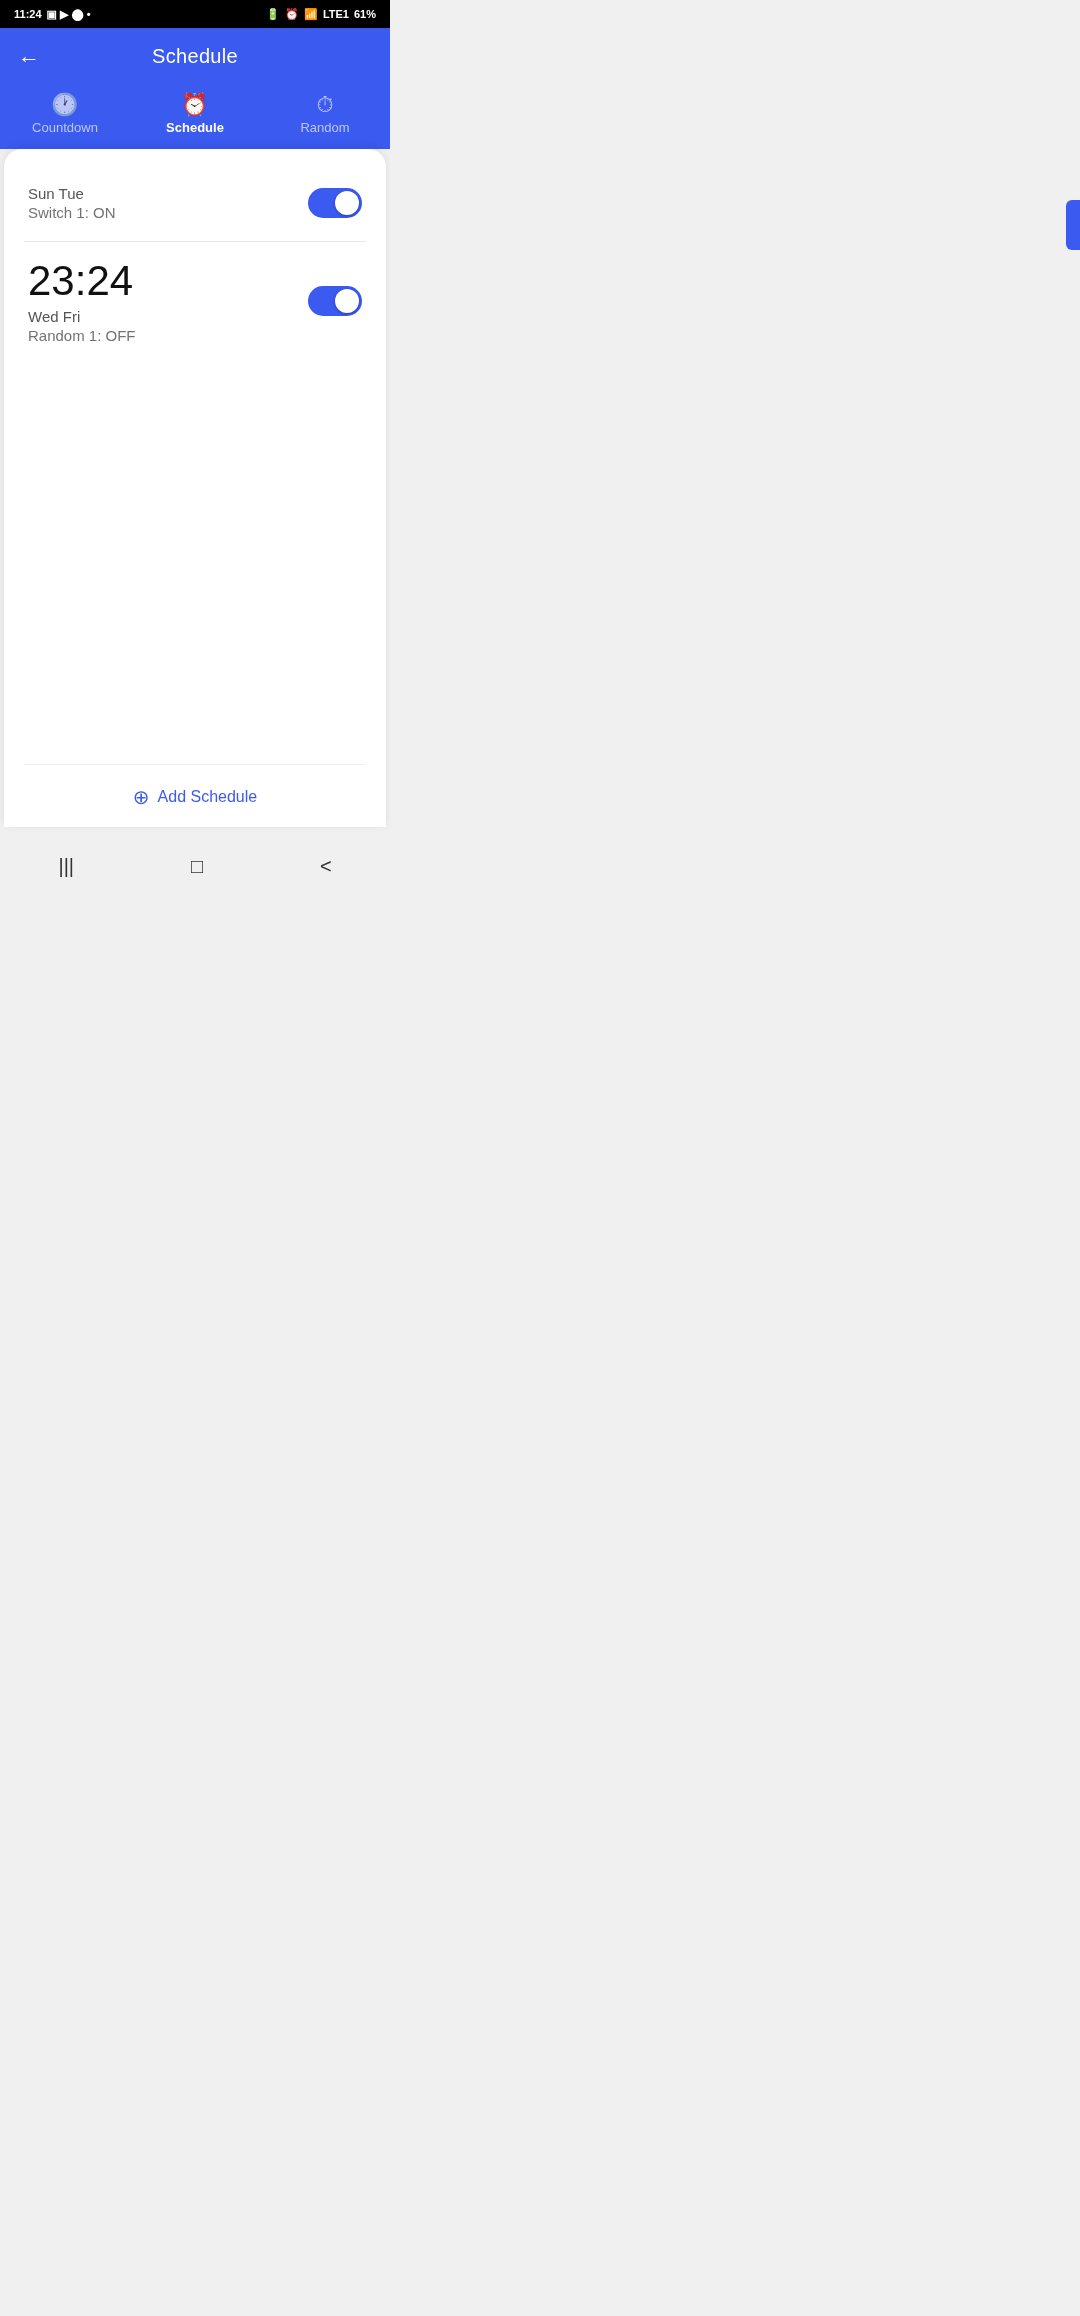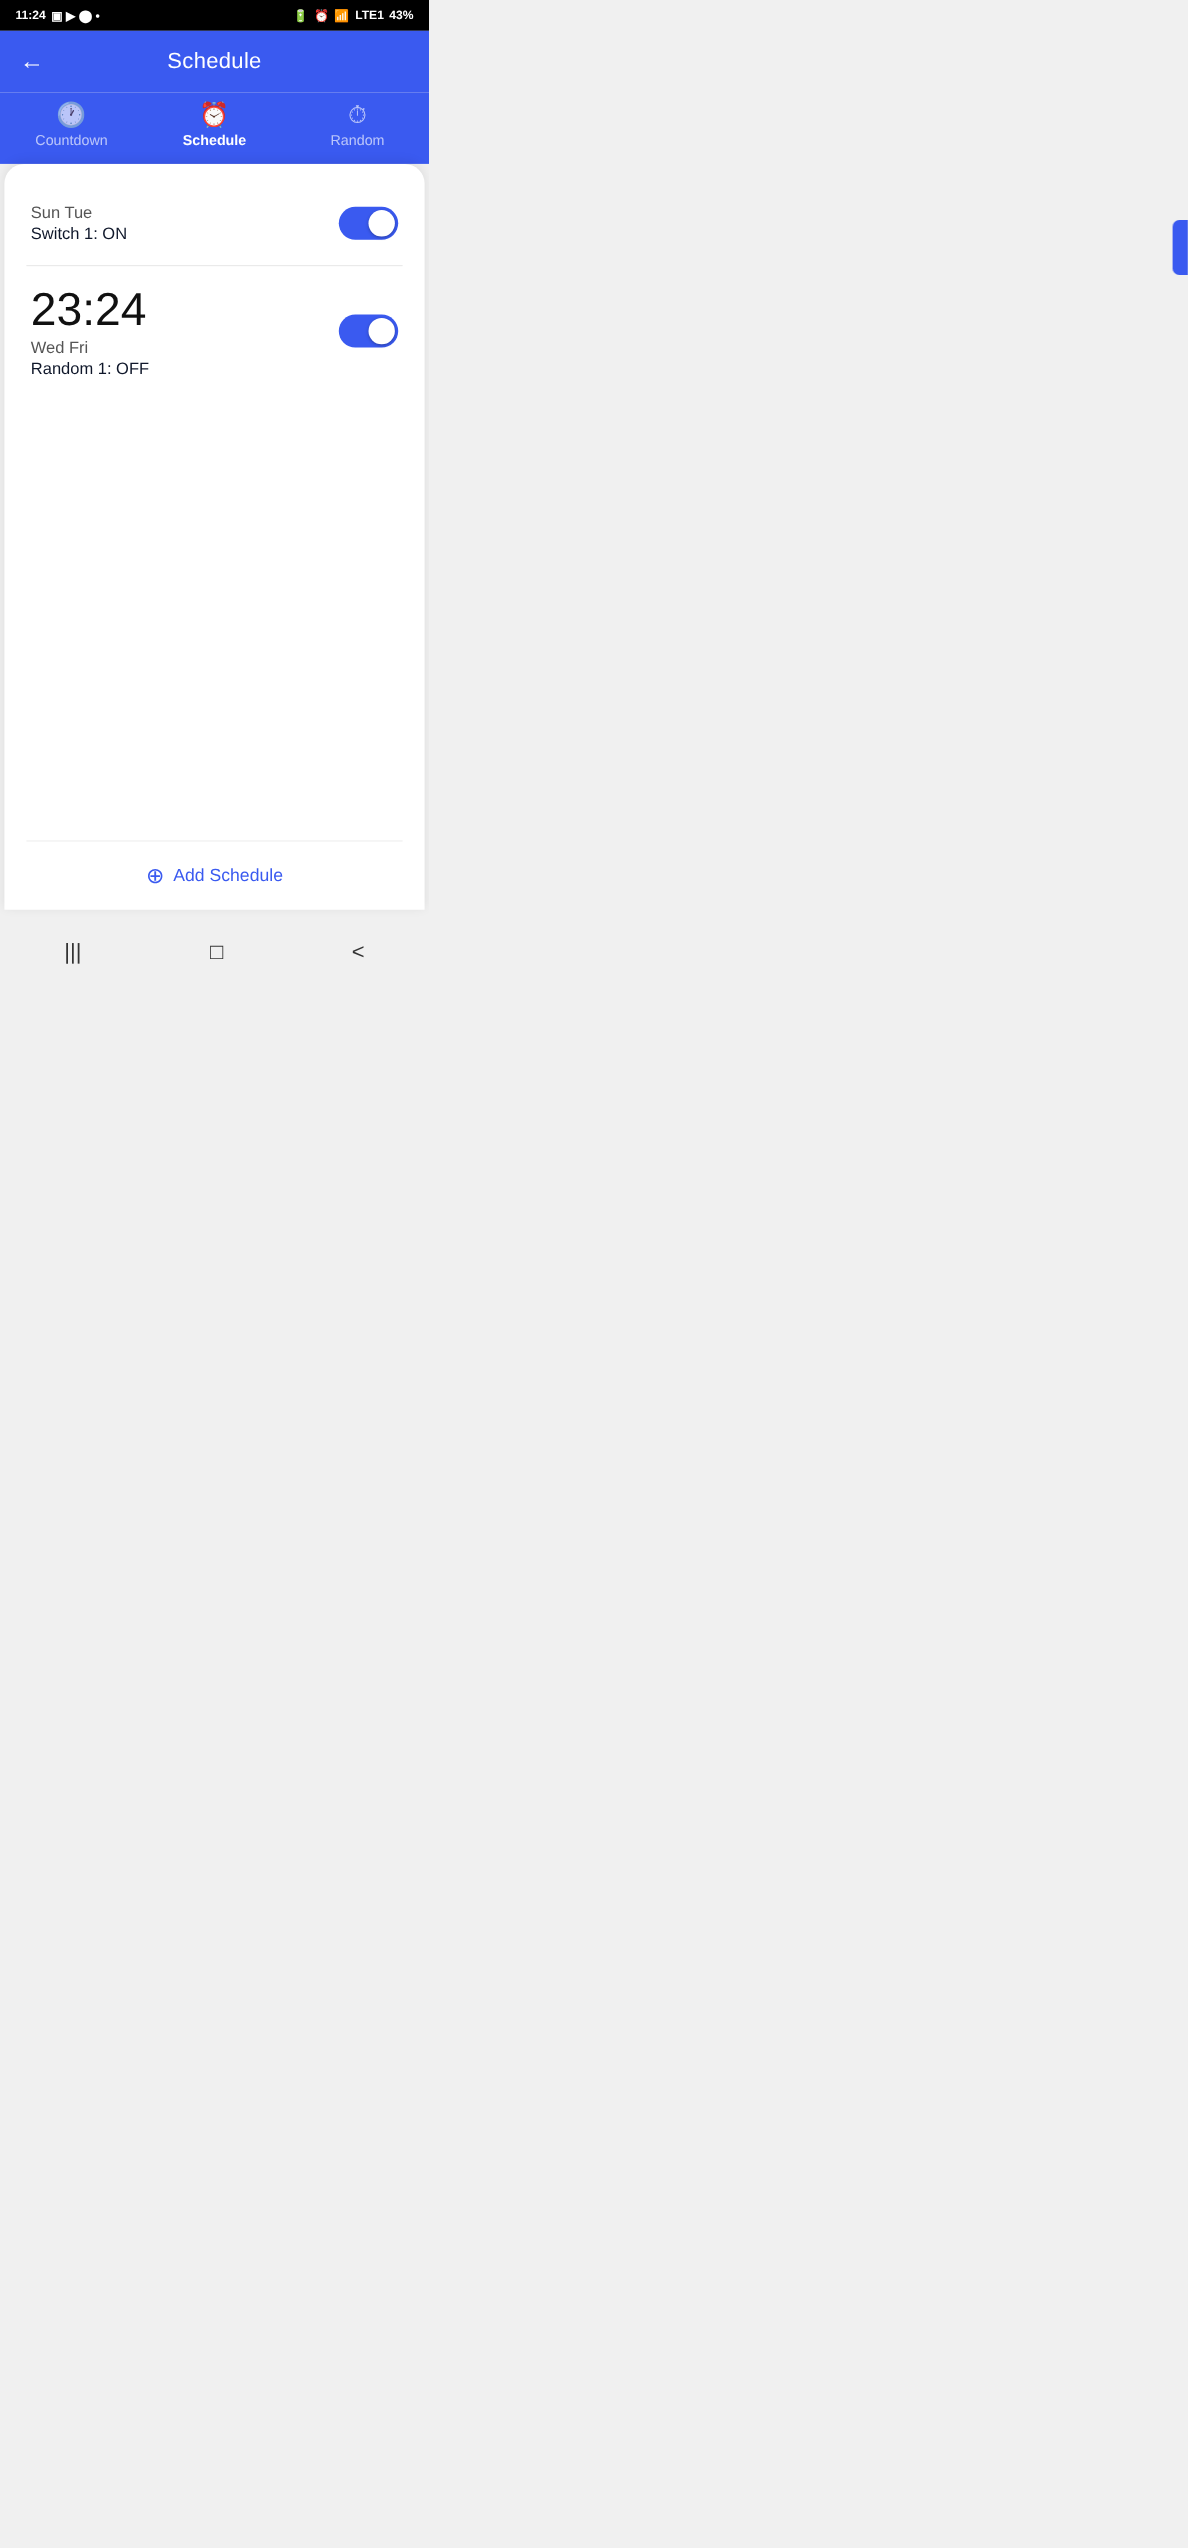--- a/index.html
+++ b/index.html
@@ -111,21 +111,21 @@
       line-height: 1.1;
       margin-bottom: 4px;
     }
     .schedule-days {
       font-size: 15px;
       color: #555;
       margin-bottom: 2px;
     }
     .schedule-switch-label {
       font-size: 15px;
-      color: #0f172a;
+      color: #737373;
     }
 
     
     .toggle-wrap {
       position: relative;
       width: 54px;
       height: 30px;
       flex-shrink: 0;
     }
     .toggle-track {
@@ -204,21 +204,21 @@
 <div class="status-bar">
   <div class="status-left">
     <span>11:24</span>
     <span>▣ ▶ ⬤ •</span>
   </div>
   <div class="status-right">
     <span>🔋</span>
     <span>⏰</span>
     <span>📶</span>
     <span>LTE1</span>
-    <span>43%</span>
+    <span>61%</span>
   </div>
 </div>
 
 <div class="app-header">
   <button class="back-btn">←</button>
   <span class="header-title">Schedule</span>
 </div>
 
 <div class="tab-bar">
   <div class="tab-item">

